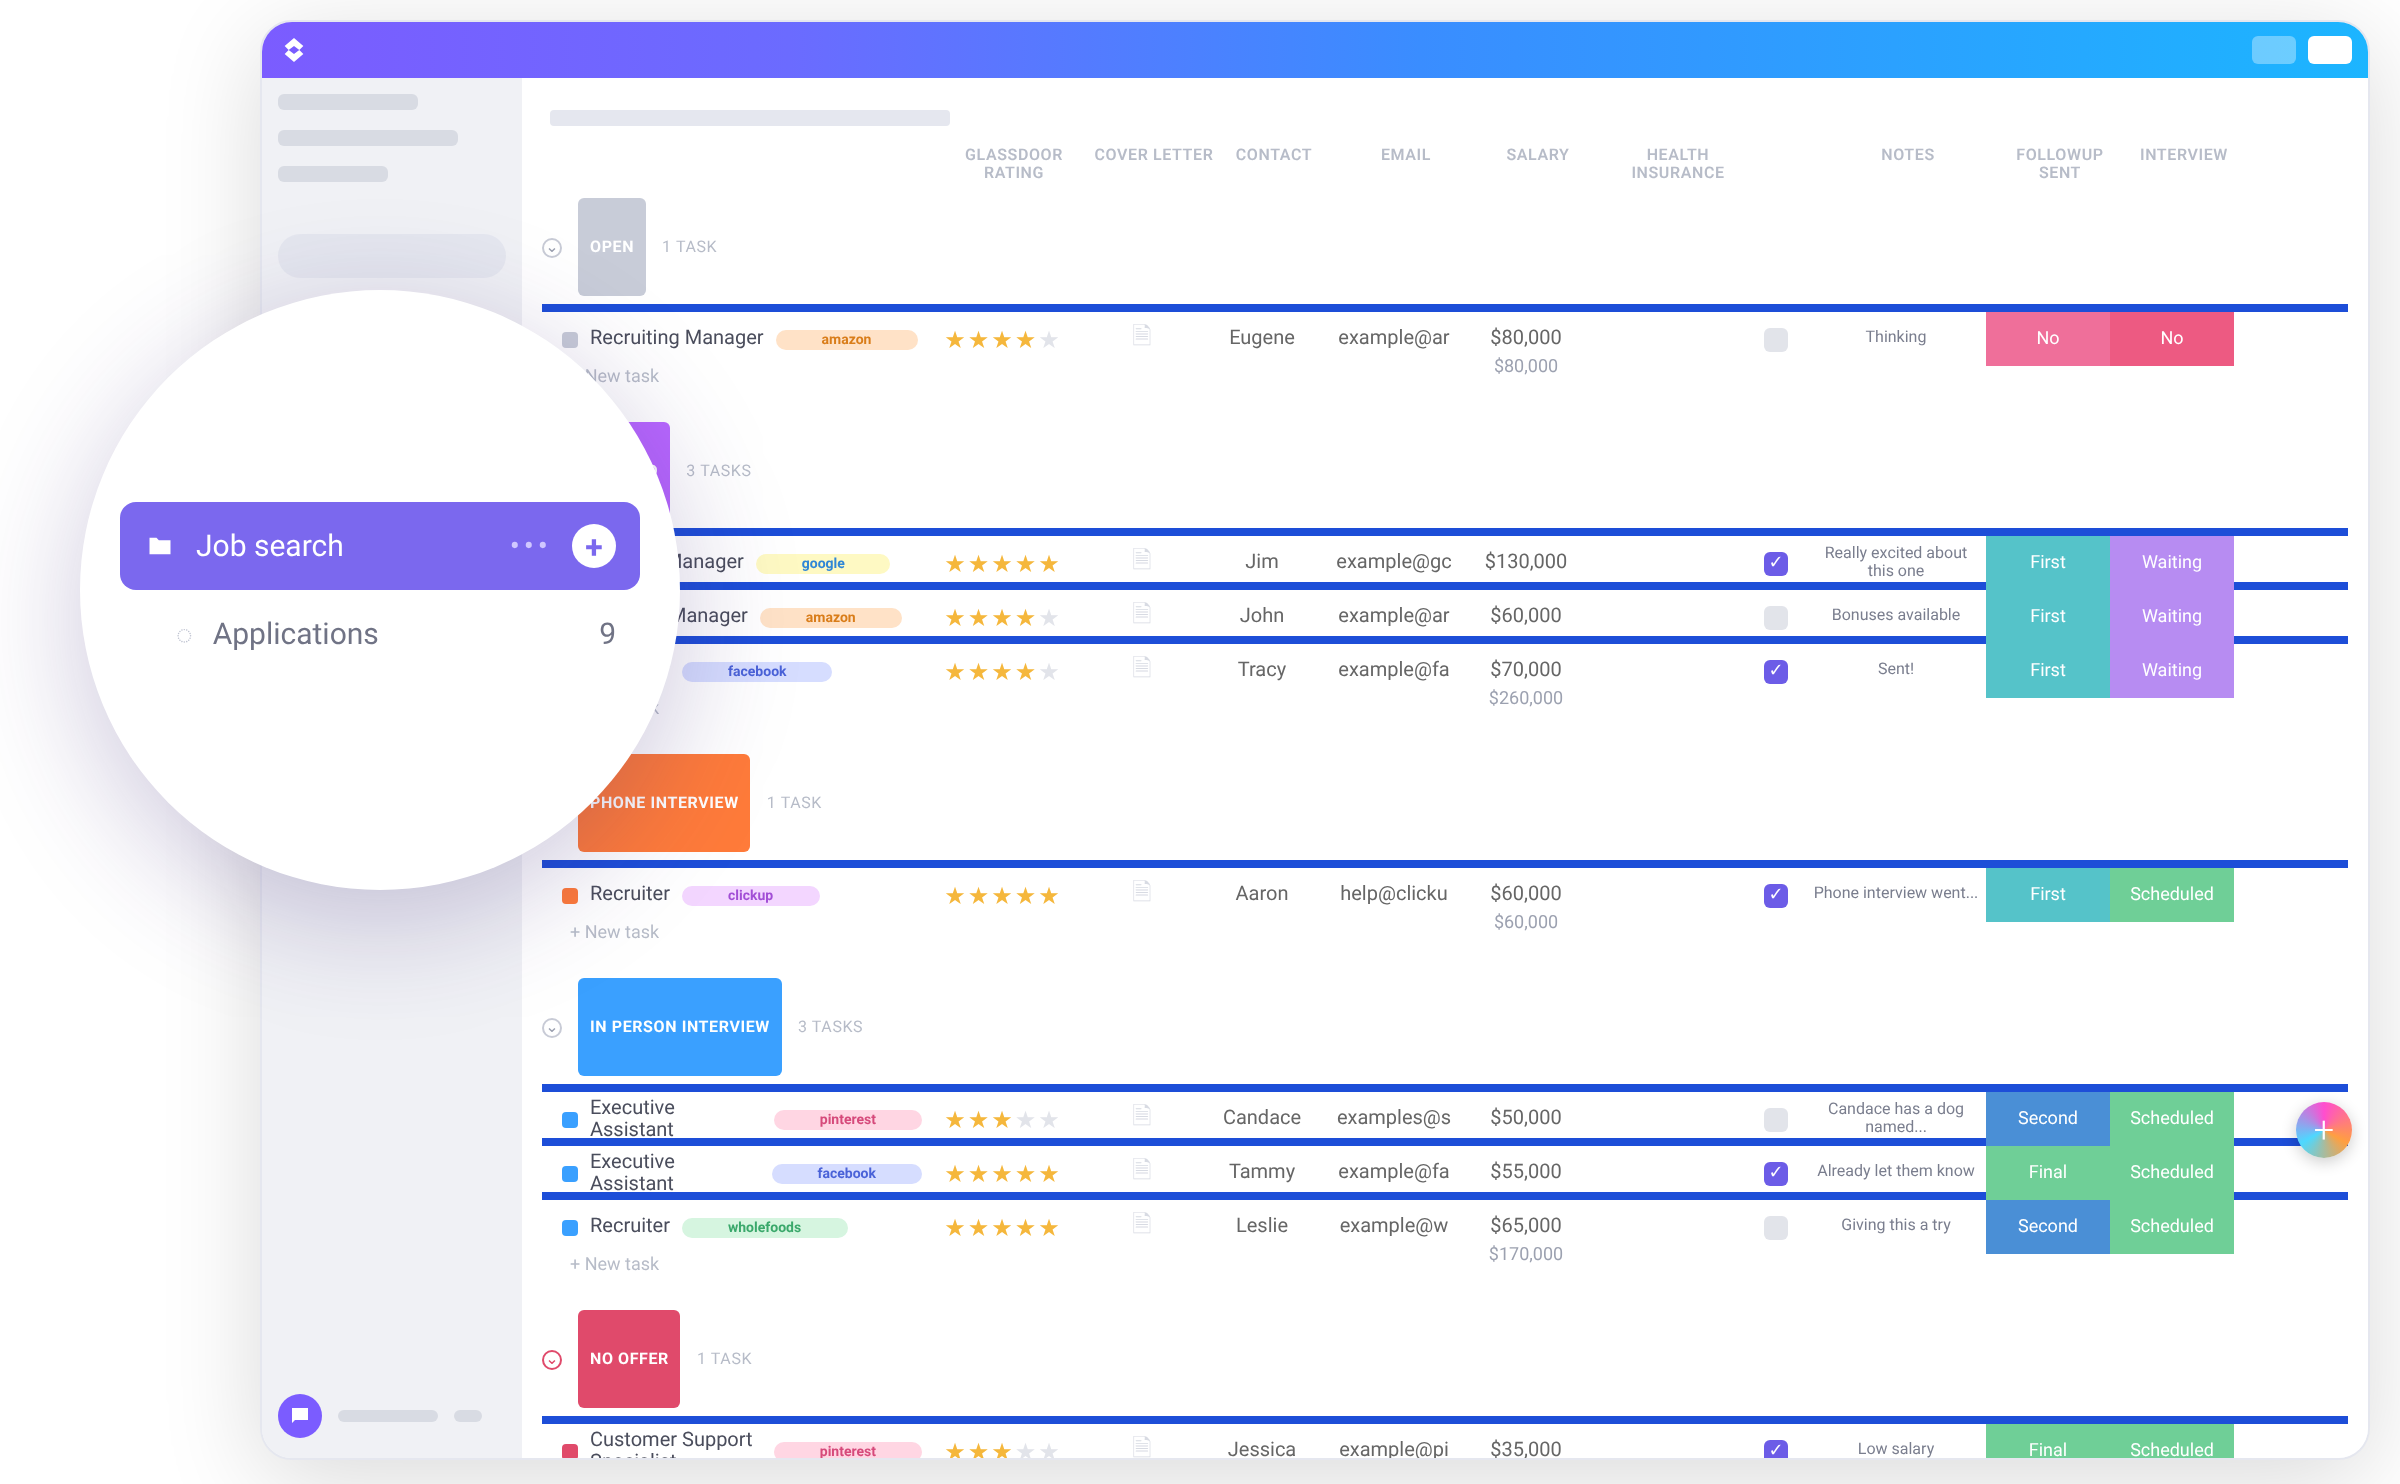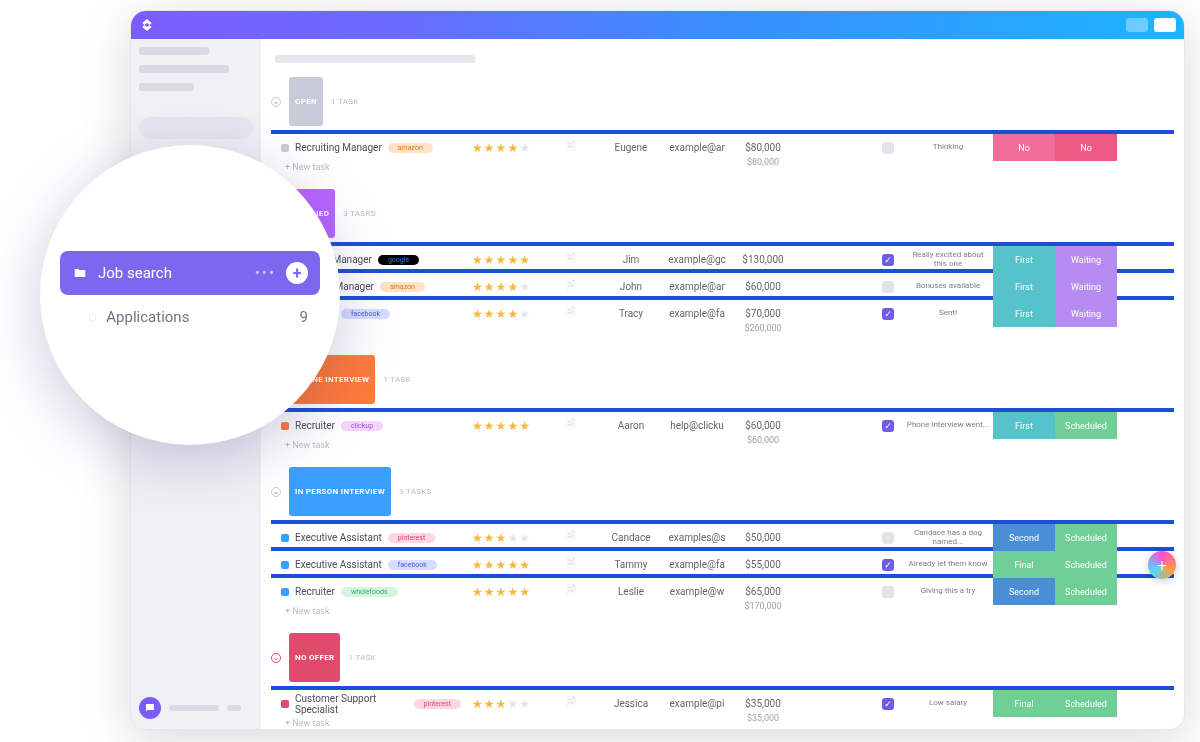--- a/index.html
+++ b/index.html
@@ -27,21 +27,21 @@
   .grouphead { display:flex; align-items:center; gap:8px; font-size:9px; color:#9ca1b0; padding:4px 0 4px 0;}
   .chev{width:10px;height:10px;border:1px solid #c8cbd6;border-radius:50%;display:flex;align-items:center;justify-content:center;color:#9ca1b0;font-size:8px;}
   .chev.red{border-color:#e04a6b;color:#e04a6b;}
   .status-pill{padding:20px 6px;border-radius:3px;color:#fff;font-size:8px;font-weight:700;letter-spacing:.3px;}
   .taskcount{font-size:8px;color:#b7bcc8;letter-spacing:.3px;}
   .row { display:grid; grid-template-columns: 190px 80px 60px 60px 72px 60px 80px 30px 90px 62px 62px; align-items:center; font-size:10px; color:#666; border-top:4px solid #1d4ed8; height:27px;}
   .row:last-child{border-bottom:1px solid #f0f1f5;}
   .title-cell{display:flex;align-items:center;gap:6px;padding-left:10px;}
   .sq{width:8px;height:8px;border-radius:2px;flex-shrink:0;}
   .tasktitle{color:#4a4d5c;font-size:10px;}
-  .tag{font-size:7px;padding:1px 10px;border-radius:8px;font-weight:400;}
+  .tag{font-size:7px;padding:1px 23px;border-radius:8px;font-weight:700;}
   .stars{display:flex;gap:1px;justify-content:center;color:#f5b73c;font-size:12px;}
   .stars .grey{color:#e2e4ea;}
   .doc{color:#d8dbe3;font-size:12px;text-align:center;}
   .center{text-align:center;}
   .chk{width:12px;height:12px;border-radius:3px;margin:0 auto;display:flex;align-items:center;justify-content:center;font-size:9px;color:#fff;}
   .chk.on{background:#6c5ce7;}
   .chk.off{background:#e2e4ea;}
   .notes{font-size:8px;color:#7a7e8e;line-height:1.1;text-align:center;padding:0 2px;}
   .cell-btn{height:27px;display:flex;align-items:center;justify-content:center;color:#fff;font-size:9px;}
   .newtask{font-size:9px;color:#b7bcc8;padding:5px 0 5px 14px;}
@@ -89,20 +89,33 @@
               <path fill="#fff" d="M4 4h16v12H7l-3 3V4z"></path>
             </svg>
         </div>
         <div class="ghost" style="width:50px;height:6px;"></div>
         <div class="ghost" style="width:14px;height:6px;"></div>
       </div>
     </div>
 
     <div class="main">
       <div class="mainhead"></div>
+      <div class="cols" id="colrow">
+          <span></span>
+          <span>GLASSDOOR RATING</span>
+          <span>COVER LETTER</span>
+          <span>CONTACT</span>
+          <span>EMAIL</span>
+          <span>SALARY</span>
+          <span>HEALTH INSURANCE</span>
+          <span></span>
+          <span>NOTES</span>
+          <span>FOLLOWUP SENT</span>
+          <span>INTERVIEW</span>
+        </div>
       <div id="groups">
           <div class="group">
             <div class="grouphead">
               <div class="chev">⌄</div>
               <span class="status-pill" style="background: rgb(200, 204, 216);">OPEN</span>
               <span class="taskcount">1 TASK</span>
             </div>
             <div class="row">
               <div class="title-cell">
                 <div class="sq" style="background: rgb(200, 204, 216);"></div>
@@ -138,21 +151,21 @@
           <div class="group">
             <div class="grouphead">
               <div class="chev">⌄</div>
               <span class="status-pill" style="background: rgb(184, 103, 255);">APPLIED</span>
               <span class="taskcount">3 TASKS</span>
             </div>
             <div class="row">
               <div class="title-cell">
                 <div class="sq" style="background: rgb(184, 103, 255);"></div>
                 <span class="tasktitle">Product Manager</span>
-                <span class="tag" style="background: #000000; color: rgb(47, 134, 214);">google</span>
+                <span class="tag" style="background: #fef9c3; color: rgb(47, 134, 214);">google</span>
               </div>
               <div class="stars">
                 <span>★</span>
                 <span>★</span>
                 <span>★</span>
                 <span>★</span>
                 <span>★</span>
               </div>
               <div class="doc">🗎</div>
               <div class="center">Jim</div>

